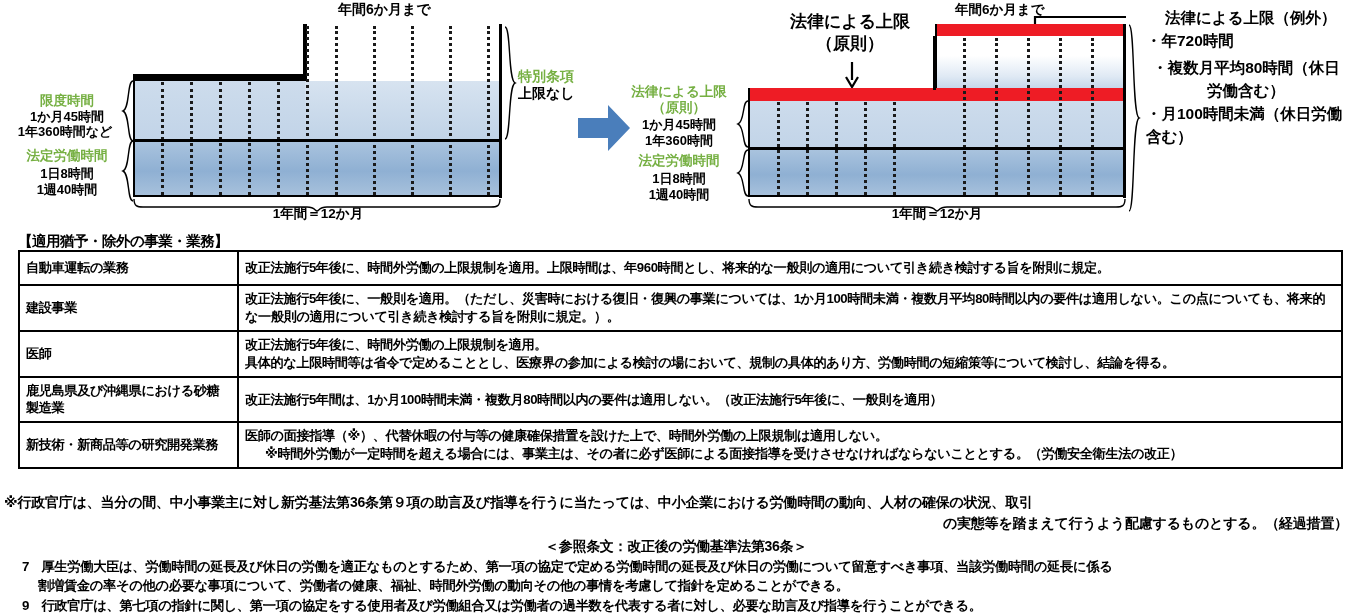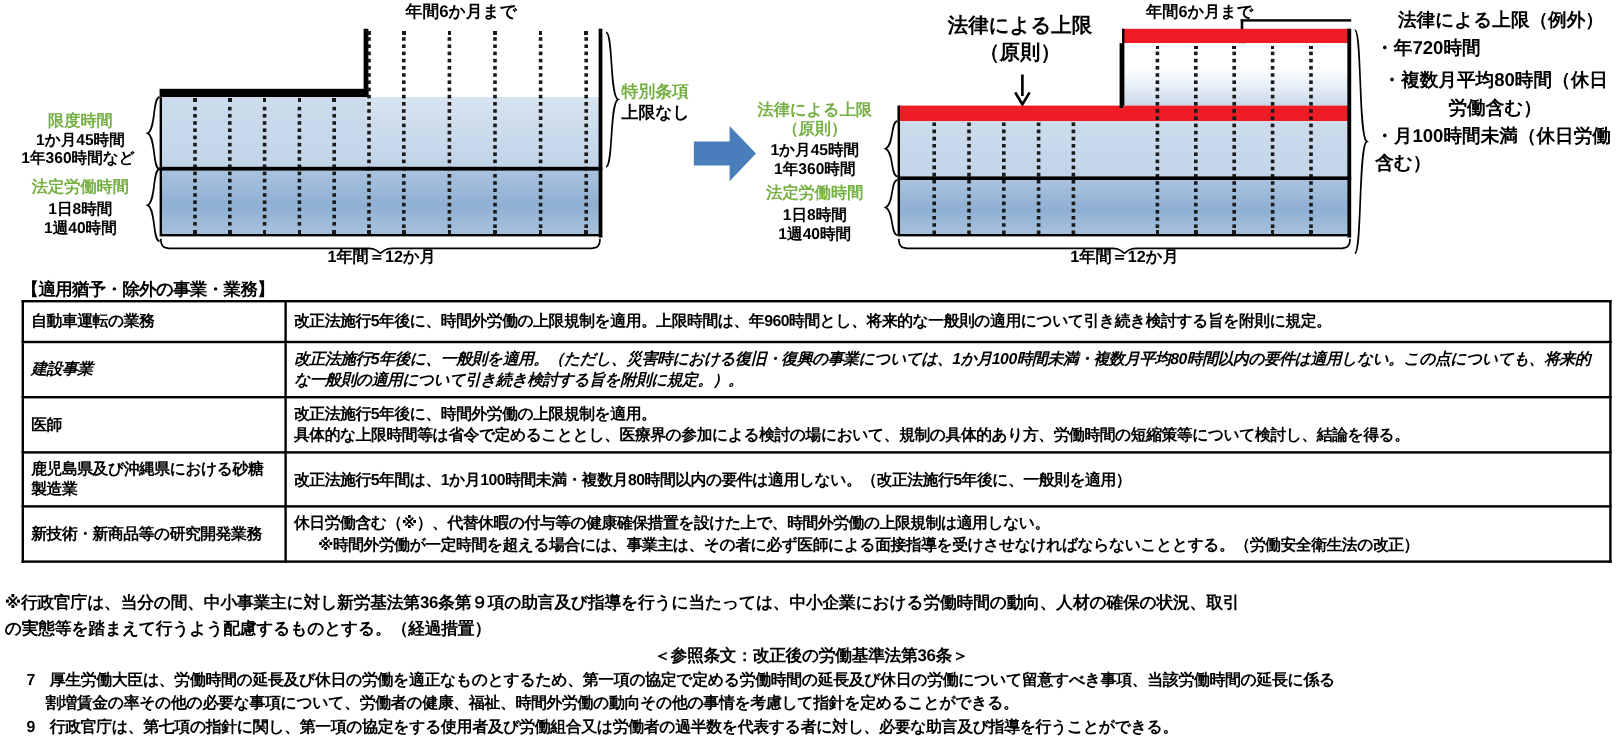--- a/index.html
+++ b/index.html
@@ -213,21 +213,21 @@
 
 <div id="tablewrap">
   <table class="ex">
     <tbody>
       <tr style="height:34px;">
         <td class="cat">自動車運転の業務</td>
         <td class="desc">
           <span>改正法施行5年後に、時間外労働の上限規制を適用。上限時間は、年960時間とし、将来的な一般則の適用について引き続き検討する旨を附則に規定。</span>
         </td>
       </tr>
-      <tr style="height:38px;font-style:italic;">
+      <tr style="height:38px;">
         <td class="cat">建設事業</td>
         <td class="desc">
           <span>改正法施行5年後に、一般則を適用。（ただし、災害時における復旧・復興の事業については、1か月100時間未満・複数月平均80時間以内の要件は適用しない。この点についても、将来的な一般則の適用について引き続き検討する旨を附則に規定。）。</span>
         </td>
       </tr>
       <tr style="height:46px;">
         <td class="cat">医師</td>
         <td class="desc">
           <div>改正法施行5年後に、時間外労働の上限規制を適用。</div>
           <div>具体的な上限時間等は省令で定めることとし、医療界の参加による検討の場において、規制の具体的あり方、労働時間の短縮策等について検討し、結論を得る。</div>
@@ -235,32 +235,32 @@
       </tr>
       <tr style="height:44px;">
         <td class="cat">鹿児島県及び沖縄県における砂糖製造業</td>
         <td class="desc">
           <span>改正法施行5年間は、1か月100時間未満・複数月80時間以内の要件は適用しない。（改正法施行5年後に、一般則を適用）</span>
         </td>
       </tr>
       <tr style="height:46px;">
         <td class="cat">新技術・新商品等の研究開発業務</td>
         <td class="desc">
-          <div>休日労働含む（※）、代替休暇の付与等の健康確保措置を設けた上で、時間外労働の上限規制は適用しない。</div>
+          <div>医師の面接指導（※）、代替休暇の付与等の健康確保措置を設けた上で、時間外労働の上限規制は適用しない。</div>
           <div class="indent">※時間外労働が一定時間を超える場合には、事業主は、その者に必ず医師による面接指導を受けさせなければならないこととする。（労働安全衛生法の改正）</div>
         </td>
       </tr>
     </tbody>
   </table>
 </div>
 
 <div id="foot">
   <div class="p1">
     <span>※行政官庁は、当分の間、中小事業主に対し新労基法第36条第９項の助言及び指導を行うに当たっては、中小企業における労働時間の動向、人材の確保の状況、取引</span>
-    <span class="hang" style="display:block;padding-left:17px;">の実態等を踏まえて行うよう配慮するものとする。（経過措置）</span>
+    <span class="hang" style="display:block;padding-left:17px;text-align:right;">の実態等を踏まえて行うよう配慮するものとする。（経過措置）</span>
   </div>
   <div class="ref">＜参照条文：改正後の労働基準法第36条＞</div>
   <div>
     <div class="art">
       <span>7</span>
       <span style="display:inline-block;width:9px;"></span><span>厚生労働大臣は、労働時間の延長及び休日の労働を適正なものとするため、第一項の協定で定める労働時間の延長及び休日の労働について留意すべき事項、当該労働時間の延長に係る</span>
       <span style="display:block;padding-left:16px;">割増賃金の率その他の必要な事項について、労働者の健康、福祉、時間外労働の動向その他の事情を考慮して指針を定めることができる。</span>
     </div>
     <div class="art">
       <span>9</span>

